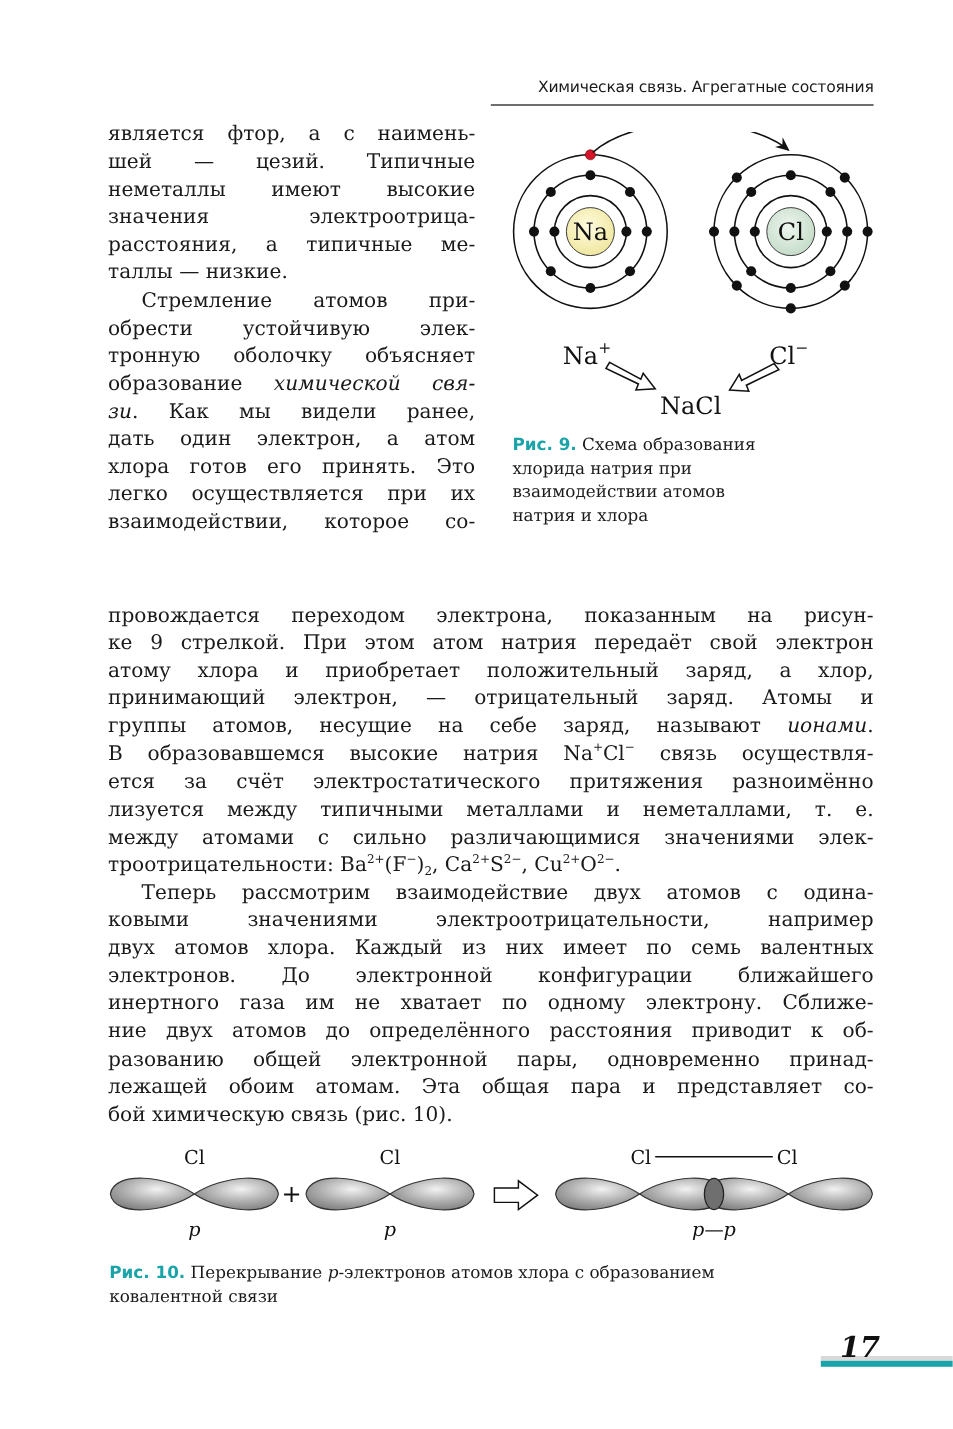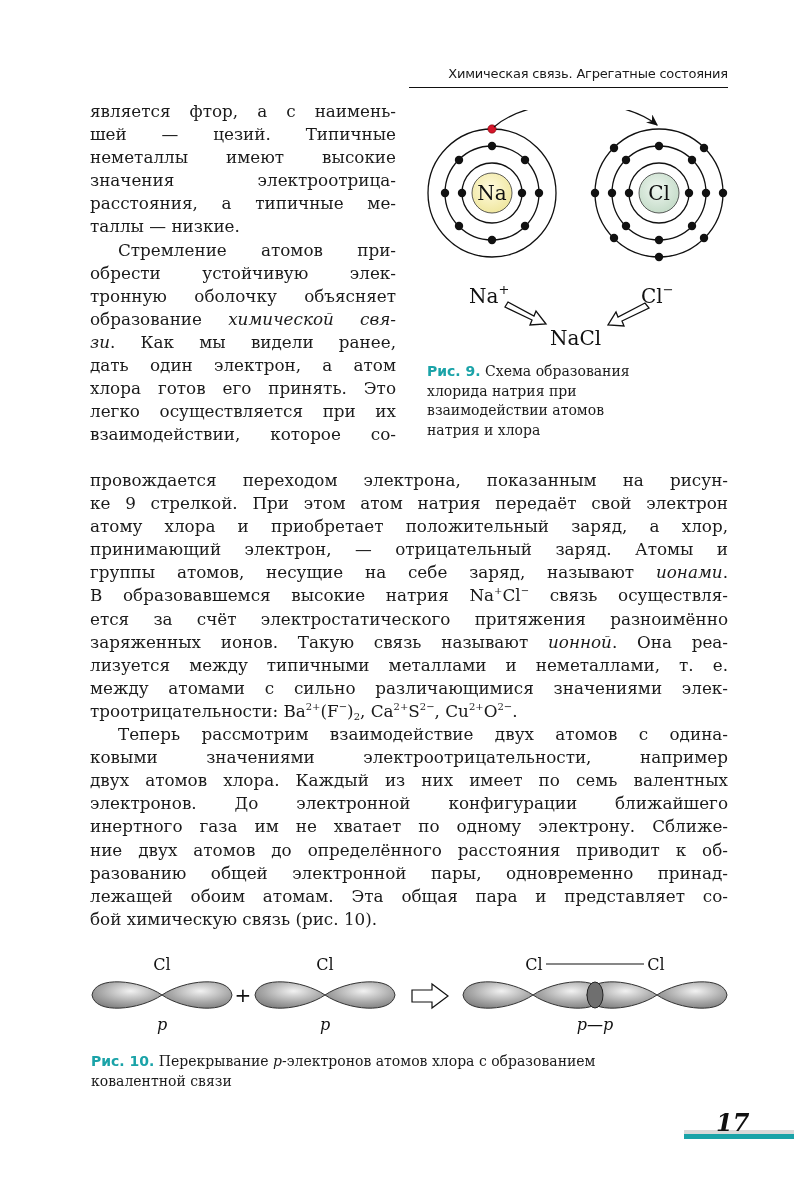--- a/index.html
+++ b/index.html
@@ -7,40 +7,40 @@
   .running-head {
     position:absolute; left:409px; top:63px; width:319px; height:24px;
     font-family:"DejaVu Sans", sans-serif; font-size:13px; text-align:right;
     border-bottom:1.5px solid #111; line-height:22px; letter-spacing:-0.2px;
   }
   .body-text { font-family:"DejaVu Serif", serif; font-size:16.8px; line-height:23.1px; }
   .col-left {
     position:absolute; left:90px; top:100px; width:306px; text-align:justify;
   }
   .col-full {
-    position:absolute; left:90px; width:638px; text-align:justify;
+    position:absolute; left:90px; width:638px; text-align:justify;margin-top:32px;
   }
   .col-left p, .col-full p { margin:0; }
   .line { display:block; text-align:justify; text-align-last:justify; white-space:nowrap; }
   .line.last { text-align-last:left; }
   i { }
   sup { font-size:10px; vertical-align:7px; line-height:0; }
   sub { font-size:10px; vertical-align:-3px; line-height:0; }
 
   .fig9 { position:absolute; left:415px; top:110px; width:330px; height:250px; }
   .caption {
     font-family:"DejaVu Serif", serif; font-size:14px; line-height:19.5px; color:#1a1a1a;
   }
   .caption .fig-label { font-family:"DejaVu Sans", sans-serif; font-weight:bold; color:#1aa3a8;margin-top:48px; }
   .cap9 { position:absolute; left:427px; top:362px; width:260px; }
   .fig10 { position:absolute; left:80px; top:945px; width:700px; height:100px; }
   .cap10 { position:absolute; left:91px; top:1052px; width:640px; }
   .page-num {
     position:absolute; left:700px; top:1108px; font-family:"DejaVu Serif", serif;
-    font-style:italic; font-weight:bold; font-size:24px; color:#111;margin-left:16px;
+    font-style:italic; font-weight:bold; font-size:24px; color:#111;
   }
   .page-bar-grey { position:absolute; left:684px; top:1130px; width:110px; height:4px; background:#d9d9d9; }
   .page-bar-teal { position:absolute; left:684px; top:1134px; width:110px; height:5px; background:#1aa3a8; }
 </style>
 </head>
 <body>
 
 <div class="running-head">Химическая связь. Агрегатные состояния</div>
 
 <div class="col-left body-text">
@@ -147,21 +147,20 @@
 
 <div class="col-full body-text" style="top:469px">
   <p>
     <span class="line">провождается переходом электрона, показанным на рисун-</span>
     <span class="line">ке 9 стрелкой. При этом атом натрия передаёт свой электрон</span>
     <span class="line">атому хлора и приобретает положительный заряд, а хлор,</span>
     <span class="line">принимающий электрон, — отрицательный заряд. Атомы и</span>
     <span class="line"><span>группы атомов, несущие на себе заряд, называют </span><i>ионами</i><span>.</span></span>
     <span class="line"><span>В образовавшемся высокие натрия Na</span><sup>+</sup><span>Cl</span><sup>−</sup><span> связь осуществля-</span></span>
     <span class="line">ется за счёт электростатического притяжения разноимённо</span>
-    <span class="line"><span>заряженных ионов. Такую связь называют </span><i>ионной</i><span>. Она реа-</span></span>
     <span class="line">лизуется между типичными металлами и неметаллами, т. е.</span>
     <span class="line">между атомами с сильно различающимися значениями элек-</span>
     <span class="line last"><span>троотрицательности: </span><span>Ba</span><sup>2+</sup><span>(F</span><sup>−</sup><span>)</span><sub>2</sub><span>, </span><span>Ca</span><sup>2+</sup><span>S</span><sup>2−</sup><span>, </span><span>Cu</span><sup>2+</sup><span>O</span><sup>2−</sup><span>.</span></span>
   </p>
   <p>
     <span class="line" style="padding-left:28px">Теперь рассмотрим взаимодействие двух атомов с одина-</span>
     <span class="line">ковыми значениями электроотрицательности, например</span>
     <span class="line">двух атомов хлора. Каждый из них имеет по семь валентных</span>
     <span class="line">электронов. До электронной конфигурации ближайшего</span>
     <span class="line">инертного газа им не хватает по одному электрону. Сближе-</span>

